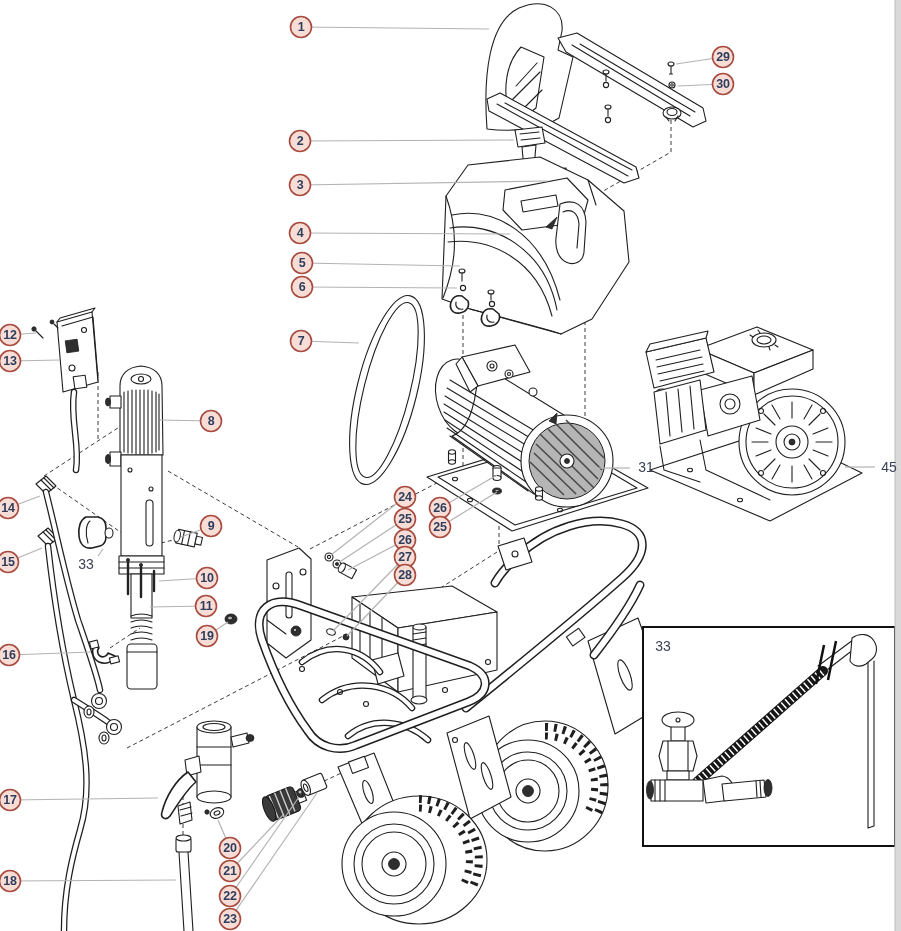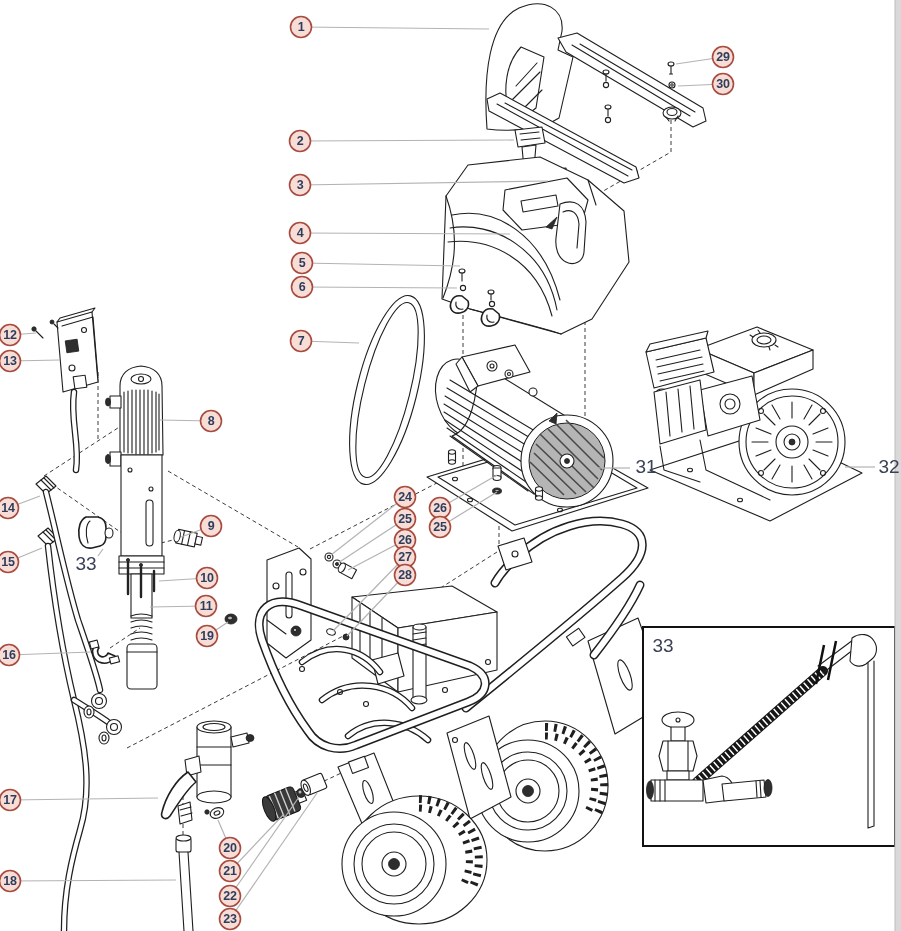--- a/index.html
+++ b/index.html
@@ -10,21 +10,21 @@
   .fw{fill:#ffffff;stroke:#1f1f1f;stroke-width:1.1;stroke-linejoin:round;}
   .fw2{fill:#ffffff;stroke:#1f1f1f;stroke-width:1.6;stroke-linejoin:round;}
   .dk{fill:#2e2e2e;stroke:#1f1f1f;stroke-width:0.8;}
   .gr{fill:#b5b5b5;stroke:#1f1f1f;stroke-width:1;}
   .dash{fill:none;stroke:#3c3c3c;stroke-width:1;stroke-dasharray:4 3;}
   .tubeO{fill:none;stroke:#1f1f1f;stroke-width:9;stroke-linecap:round;stroke-linejoin:round;}
   .tubeI{fill:none;stroke:#ffffff;stroke-width:6;stroke-linecap:round;stroke-linejoin:round;}
   .hoseO{fill:none;stroke:#1f1f1f;stroke-width:6.5;stroke-linecap:round;}
   .hoseI{fill:none;stroke:#ffffff;stroke-width:4;stroke-linecap:round;}
   .leader{stroke:var(--leader,#b5b2b2);stroke-width:1.2;fill:none;}
-  .page-label{position:absolute;transform:translate(-50%,-50%);font-size:19px;
+  .page-label{position:absolute;transform:translate(-50%,-50%);font-size:14px;
       color:var(--label-text,#3b4156);letter-spacing:0;}
 </style>
 </head>
 <body>
 
 <div class="page">
 <svg id="art" width="901" height="931" viewBox="0 0 901 931">
 
   <g>
     <path class="dash" d="M671,120 L671,152 L586,201"></path>
@@ -630,16 +630,16 @@
         </g>
         <g>
           <circle cx="723" cy="84" r="10.5" fill="#f7ddd5" stroke="#a84b3f" stroke-width="1.6"></circle>
           <text x="723" y="84" text-anchor="middle" dominant-baseline="central" fill="#2e3d5c" font-size="12.5" font-weight="600" letter-spacing="-0.3">30</text>
         </g>
       </g>
 </svg>
 
 
 <div class="page-label" id="lbl-l31" style="left: 646px; top: 467px;">31</div>
-<div class="page-label" id="lbl-l32" style="left: 889px; top: 467px;">32</div>
+<div class="page-label" id="lbl-l32" style="left: 889px; top: 467px;">45</div>
 <div class="page-label" id="lbl-l33_main" style="left: 86px; top: 564px;">33</div>
 <div class="page-label" id="lbl-l33_inset" style="left: 663px; top: 646px;">33</div>
 </div>
 
 </body></html>

